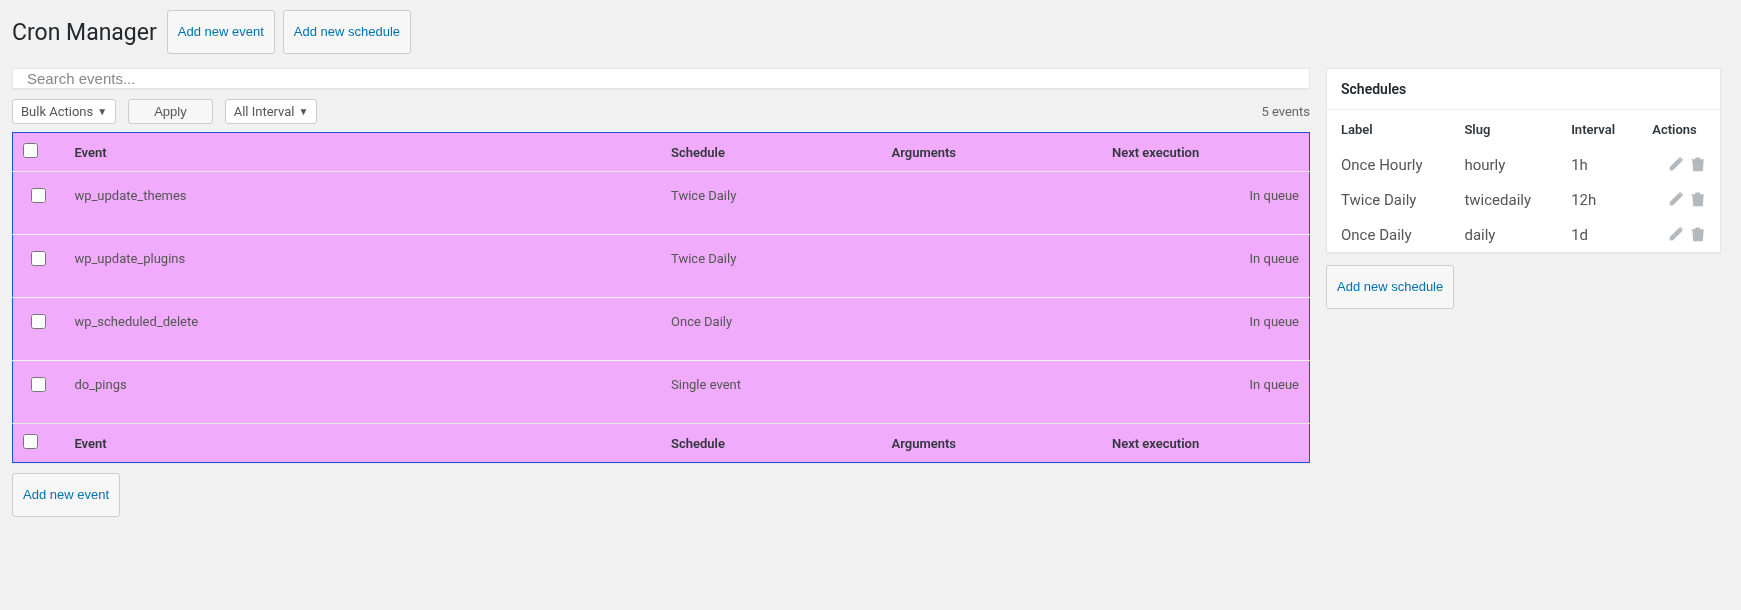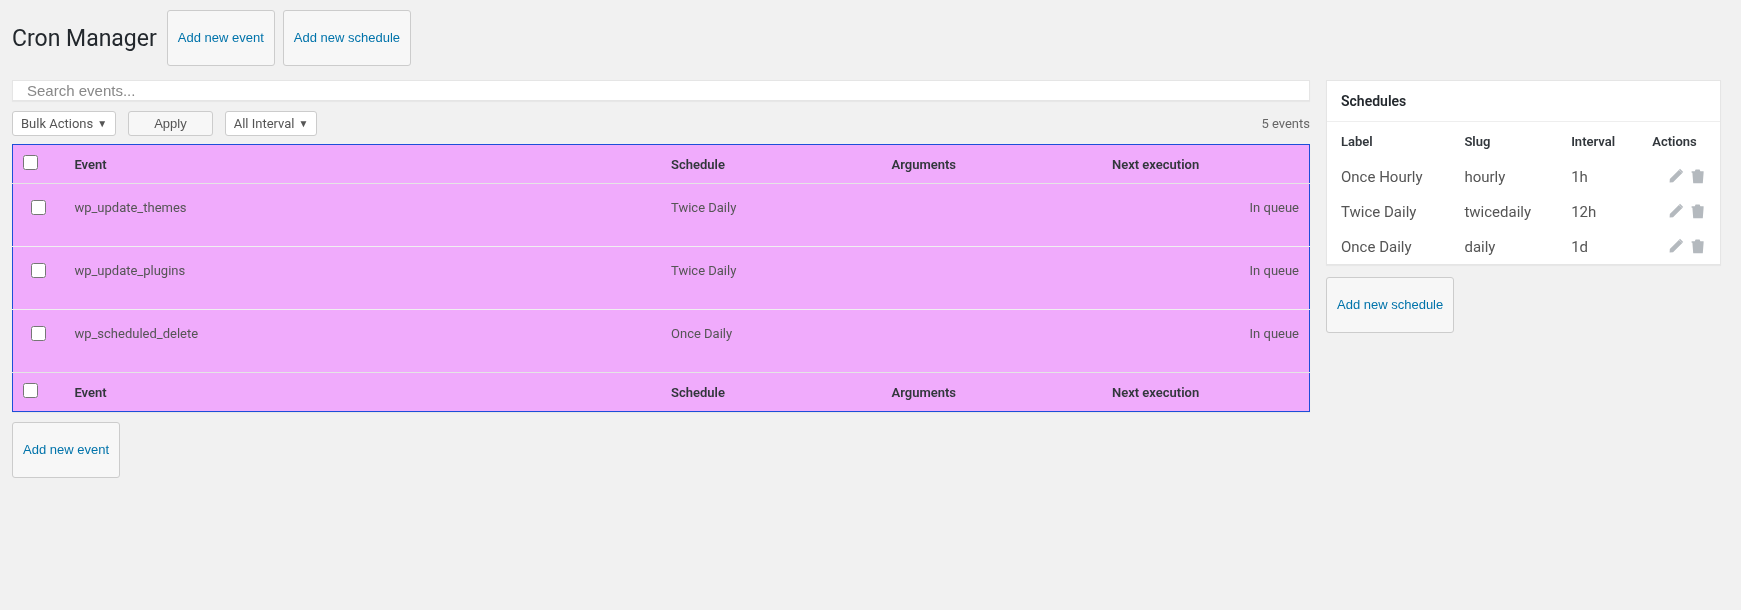--- a/index.html
+++ b/index.html
@@ -20,21 +20,21 @@
     font-size: 23px;
     font-weight: 400;
     color: #23282d;
     margin-right: 2px;
   }
   .btn {
     display: inline-block;
     background: #f7f7f7;
     border: 1px solid #ccc;
     color: #0073aa;
-    padding: 16px 10px;
+    padding: 10px 10px;
     font-size: 13px;
     cursor: pointer;
     border-radius: 3px;
     line-height: 22px;
   }
   .main-wrap { display: flex; gap: 16px; align-items: flex-start; }
   .left-col { flex: 1; }
   .right-col { width: 395px; }
 
   .search-box {
@@ -210,20 +210,27 @@
             <td class="col-cb"><input type="checkbox" class="cb" style=""></td>
             <td class="col-event">wp_update_plugins</td>
             <td class="col-sched">Twice Daily</td>
             <td class="col-args"></td>
             <td class="col-next">In queue</td>
           </tr>
           <tr>
             <td class="col-cb"><input type="checkbox" class="cb" style=""></td>
             <td class="col-event">wp_scheduled_delete</td>
             <td class="col-sched">Once Daily</td>
+            <td class="col-args"></td>
+            <td class="col-next">In queue</td>
+          </tr>
+          <tr>
+            <td class="col-cb"><input type="checkbox" class="cb" style=""></td>
+            <td class="col-event">do_pings</td>
+            <td class="col-sched">Single event</td>
             <td class="col-args"></td>
             <td class="col-next">In queue</td>
           </tr>
         </tbody>
       <tfoot>
         <tr>
           <th class="col-cb"><input type="checkbox" class="cb" style=""></th>
           <th class="col-event">Event</th>
           <th class="col-sched">Schedule</th>
           <th class="col-args">Arguments</th>

